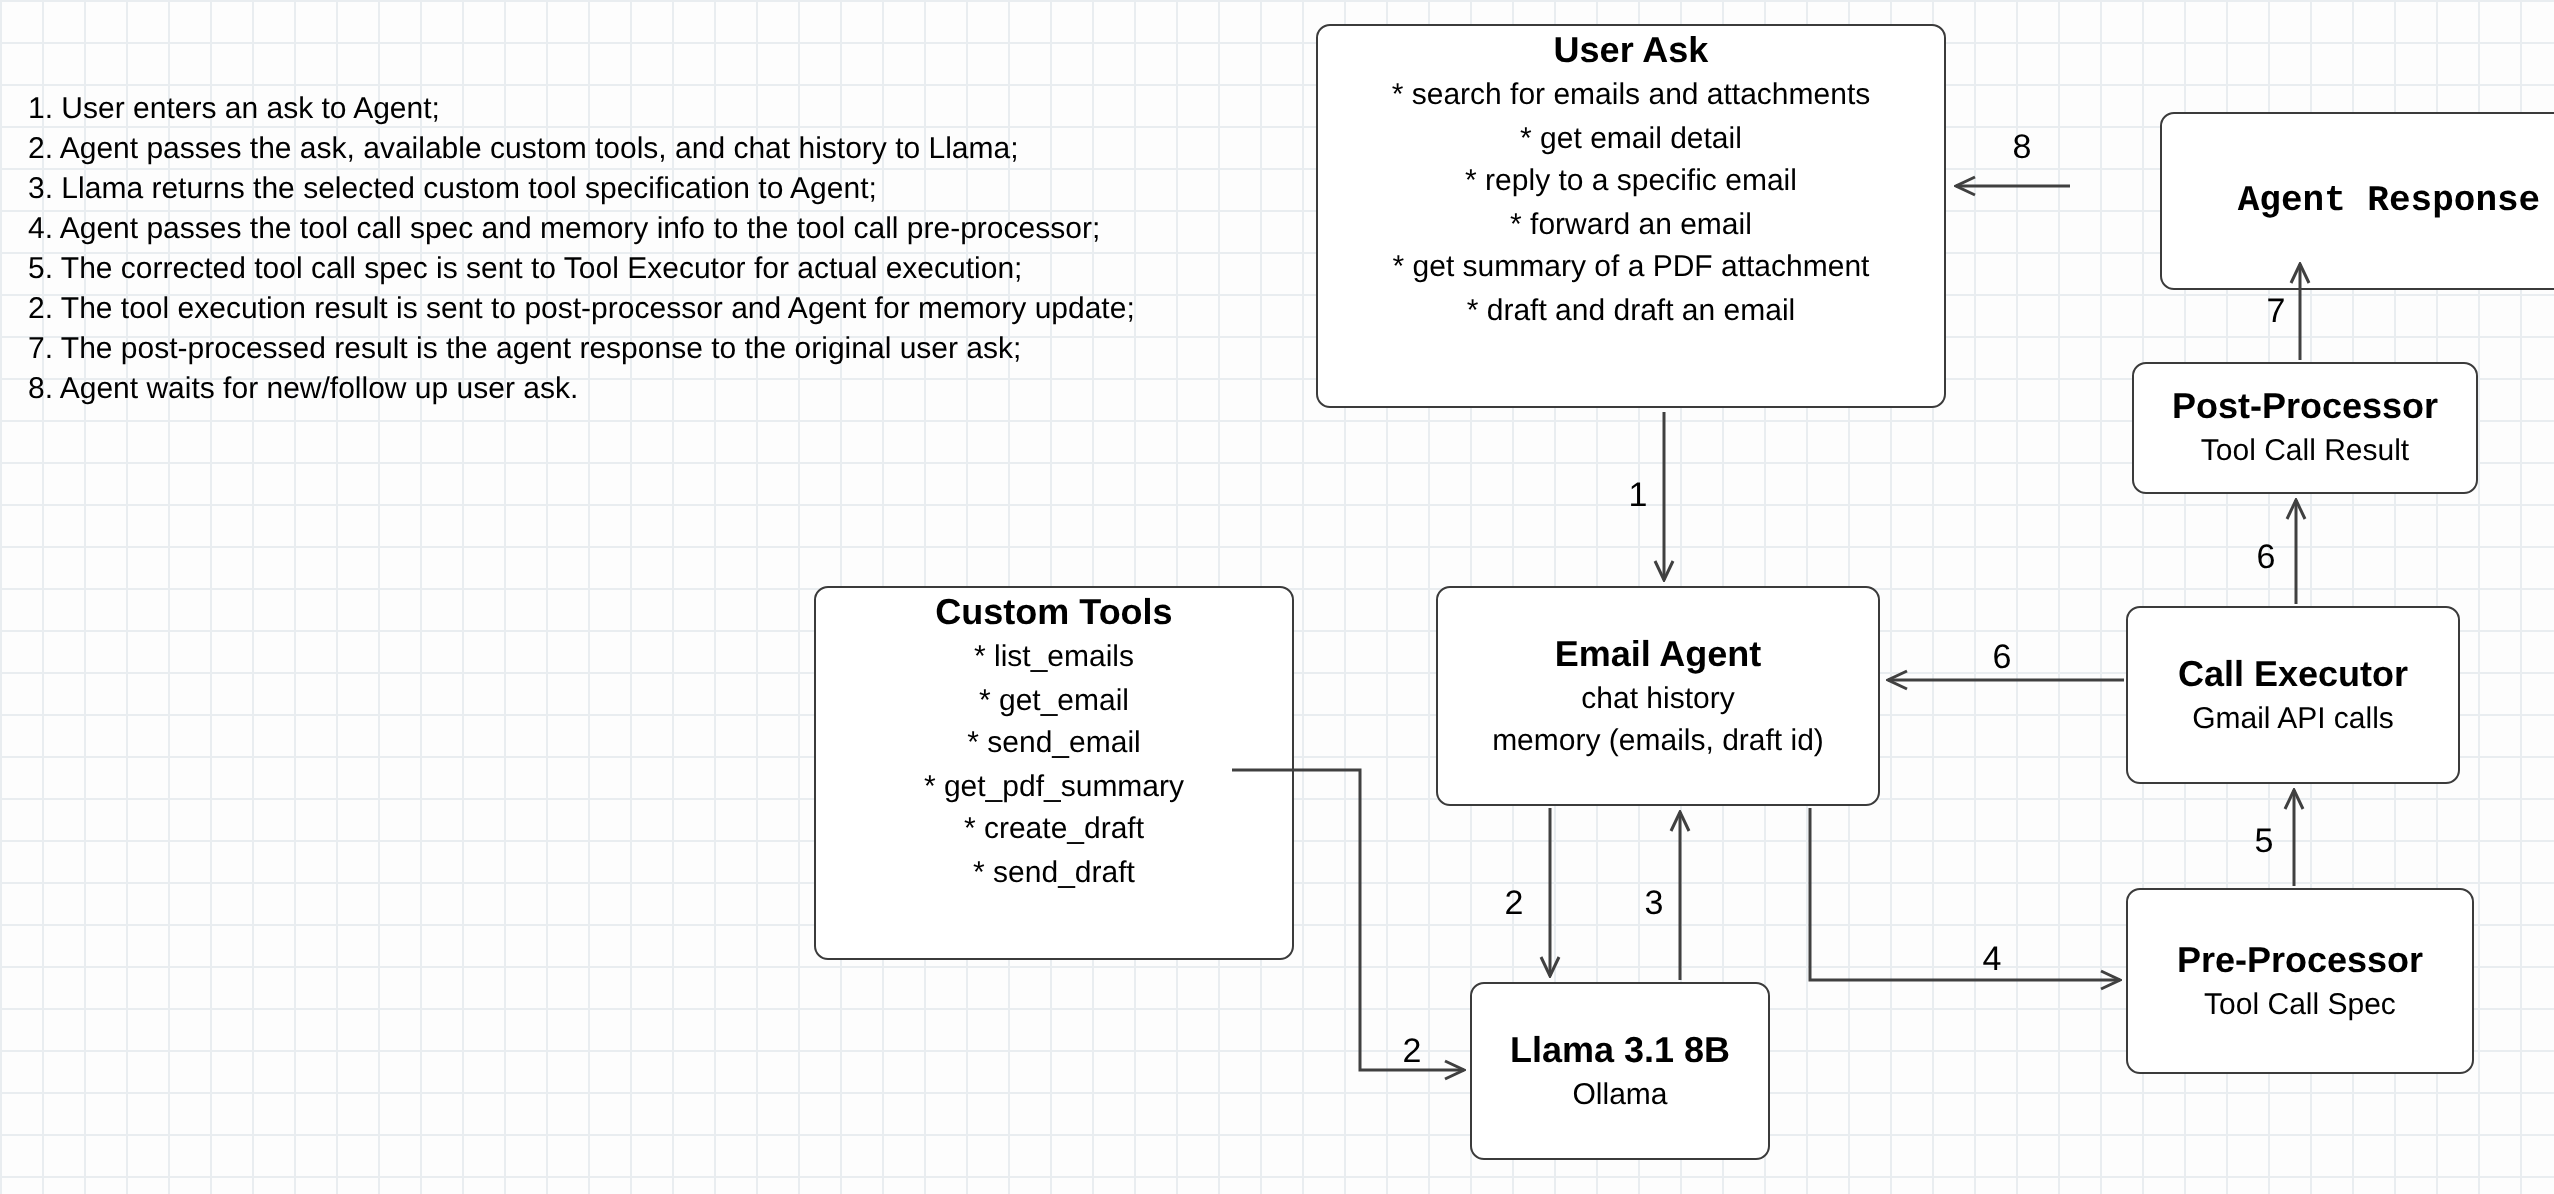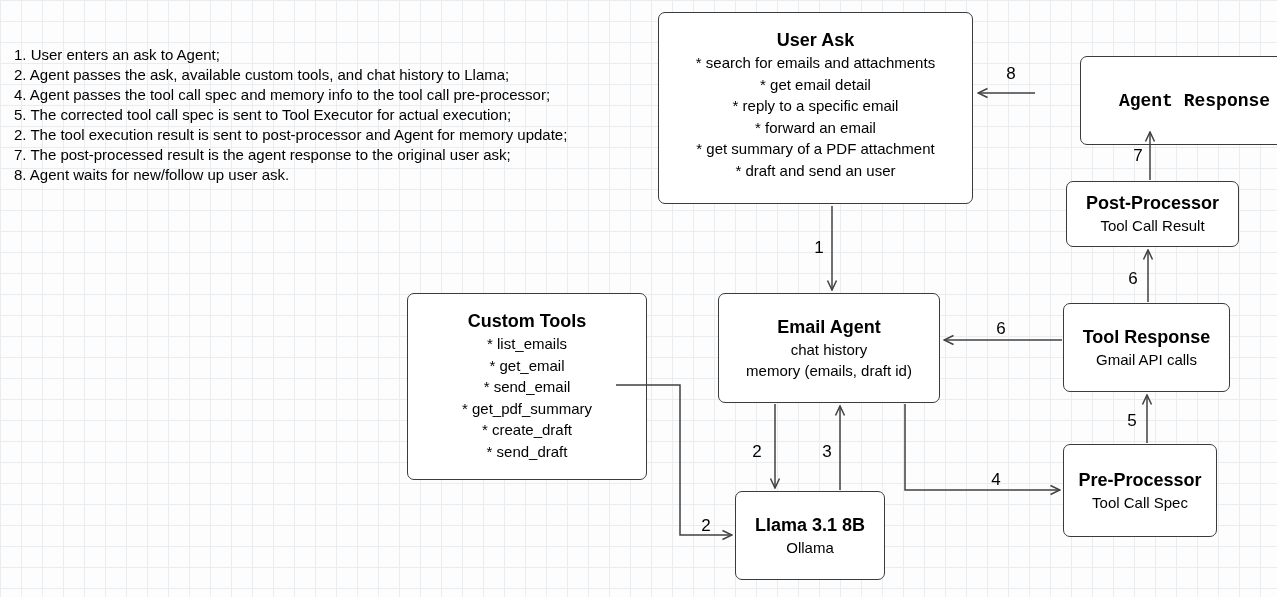--- a/index.html
+++ b/index.html
@@ -45,21 +45,21 @@
   .box-title {
     font-weight: bold;
     font-size: 18px;
     line-height: 24px;
   }
   .box-line {
     font-size: 15px;
     line-height: 21.5px;
     white-space: nowrap;
   }
-  .pad-top { padding-top: 15px; }
+  .pad-top { }
   svg.overlay {
     position: absolute;
     left: 0;
     top: 0;
     pointer-events: none;
   }
   .edge {
     stroke: #404040;
     stroke-width: 1.5;
     fill: none;
@@ -71,52 +71,53 @@
   }
 </style>
 </head>
 <body>
 
 <div class="canvas">
 
   <div class="notes">
     <div>1. User enters an ask to Agent;</div>
     <div>2. Agent passes the ask, available custom tools, and chat history to Llama;</div>
+    <div>3. Llama returns the selected custom tool specification to Agent;</div>
     <div>4. Agent passes the tool call spec and memory info to the tool call pre-processor;</div>
     <div>5. The corrected tool call spec is sent to Tool Executor for actual execution;</div>
     <div>2. The tool execution result is sent to post-processor and Agent for memory update;</div>
     <div>7. The post-processed result is the agent response to the original user ask;</div>
     <div>8. Agent waits for new/follow up user ask.</div>
   </div>
 
   <div class="box pad-top" style="left:658px; top:12px; width:315px; height:192px;">
     <div class="box-title">User Ask</div>
     <div class="box-line">* search for emails and attachments</div>
     <div class="box-line">* get email detail</div>
     <div class="box-line">* reply to a specific email</div>
     <div class="box-line">* forward an email</div>
     <div class="box-line">* get summary of a PDF attachment</div>
-    <div class="box-line">* draft and send an user</div>
+    <div class="box-line">* draft and draft an email</div>
   </div>
 
   <div class="box center" style="left:1080px; top:56px; width:229px; height:89px;font-family:Liberation Mono, monospace;">
     <div class="box-title">Agent Response</div>
   </div>
 
   <div class="box center" style="left:1066px; top:181px; width:173px; height:66px;">
     <div class="box-title">Post-Processor</div>
     <div class="box-line">Tool Call Result</div>
   </div>
 
   <div class="box center" style="left:1063px; top:303px; width:167px; height:89px;">
-    <div class="box-title">Tool Response</div>
+    <div class="box-title">Call Executor</div>
     <div class="box-line">Gmail API calls</div>
   </div>
 
-  <div class="box center" style="left:1063px; top:444px; width:154px; height:93px;">
+  <div class="box center" style="left:1063px; top:444px; width:174px; height:93px;">
     <div class="box-title">Pre-Processor</div>
     <div class="box-line">Tool Call Spec</div>
   </div>
 
   <div class="box center" style="left:718px; top:293px; width:222px; height:110px;">
     <div class="box-title">Email Agent</div>
     <div class="box-line">chat history</div>
     <div class="box-line">memory (emails, draft id)</div>
   </div>
 

